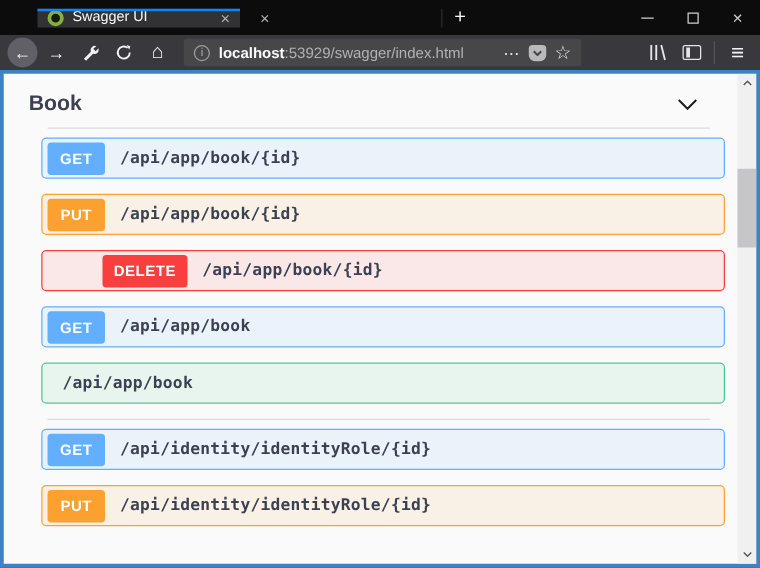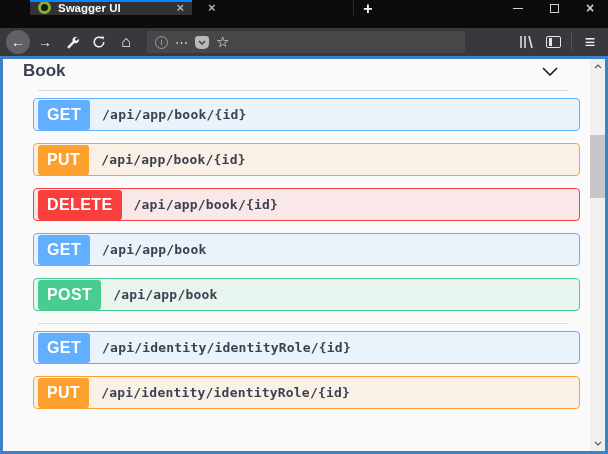--- a/index.html
+++ b/index.html
@@ -1,21 +1,21 @@
 <!DOCTYPE html>
 <html><head>
 <meta charset="utf-8">
 <style>
   * { margin:0; padding:0; box-sizing:border-box; }
   html,body { width:608px; height:454px; overflow:hidden; background:#000; }
   body { font-family:"Liberation Sans", sans-serif; }
   .window { width:608px; height:454px; display:flex; flex-direction:column; }
 
   
-  .titlebar { height:28px; background:#0c0c0d; display:flex; align-items:flex-start; flex:0 0 28px;font-weight:bold; }
+  .titlebar { height:28px; background:#0c0c0d; display:flex; align-items:center; flex:0 0 28px; }
   .tb-dragspace { width:30px; }
   .tab { width:162px; display:flex; align-items:center; padding:0 8px; position:relative;
          color:#f9f9fa; font-size:11.5px; cursor:default; }
   .tab.active { background:#323234; }
   .tab.active::before { content:''; position:absolute; top:0; left:0; right:0; height:2px; background:#0a84ff; }
   .tab.inactive { border-right:1px solid #2b2b2f; }
   .favicon { width:13px; height:13px; border-radius:50%; border:3px solid #84b13e; background:#141c0b; margin-right:7px; flex:0 0 13px; }
   .tab-title { flex:1; white-space:nowrap; overflow:hidden; }
   .tab-close { color:#b1b1b3; font-size:13px; padding-left:8px; }
   .newtab { width:28px; display:flex; align-items:center; justify-content:center; color:#f9f9fa; font-size:16px; }
@@ -38,31 +38,31 @@
   .urlbar-icon { color:#e6e6e8; font-size:13px; display:flex; align-items:center; justify-content:center; }
   .pocket { width:14px; height:13px; background:#b9b9bc; border-radius:3px 3px 5px 5px;
             display:flex; align-items:center; justify-content:center; }
   .star { font-size:15px; color:#ececee; }
   .sidebar-glyph { width:15px; height:12px; border:1px solid #e6e6e8; border-radius:2px; position:relative; }
   .sidebar-glyph::before { content:''; position:absolute; left:2px; top:1px; bottom:1px; width:3px; background:#e6e6e8; }
   .nav-sep { width:1px; height:18px; background:#56565a; margin:0 3px; }
 
   
   .content { flex:1; border:3px solid #3f82c4; background:#fafafa; position:relative; overflow:hidden; }
-  .page-area { position:absolute; top:0; left:0; right:15px; bottom:0; overflow:hidden; padding-top:2px; }
+  .page-area { position:absolute; top:0; left:0; right:15px; bottom:0; overflow:hidden; padding-top:14px; }
 
   .sec-head { display:flex; align-items:center; justify-content:space-between; margin:0 32px 9px 20px; }
   .api-section:not(:first-child) .sec-head { padding-top:10px; }
   .sec-title { font-size:17px; font-weight:bold; color:#3b4151; }
   .sec-chevron { display:flex; }
   .sec-divider { height:1px; background:#d9dce1; margin:0 22px 7px 35px; }
 
   .opblock { height:33px; border:1px solid; border-radius:4px; margin:0 10px 12px 30px;
              display:flex; align-items:center; padding:0 10px 0 4px; }
-  .opblock-method { min-width:46px; padding:7px 9px; border-radius:3px; color:#fff; font-size:16px;
+  .opblock-method { min-width:46px; padding:7px 9px; border-radius:3px; color:#fff; font-size:12px;
                     font-weight:bold; text-align:center; letter-spacing:.4px; line-height:1; }
   .opblock-path { margin-left:12px; font-family:"DejaVu Sans Mono", monospace; font-weight:bold;
                   font-size:13px; color:#3b4151; letter-spacing:.2px; }
 
   
   .scrollbar { position:absolute; top:0; right:0; bottom:0; width:15px; background:#f0f0f1; }
   .sb-btn { position:absolute; left:0; width:15px; height:15px; display:flex; align-items:center; justify-content:center; }
   .sb-up { top:0; } .sb-down { bottom:0; }
   .sb-thumb { position:absolute; left:0; top:76px; width:15px; height:63px; background:#c6c6c9; }
 </style>
@@ -114,20 +114,21 @@
           <path d="M13.5 8a5.5 5.5 0 1 1-2-4.2" fill="none" stroke="#f2f2f4" stroke-width="1.7"></path>
           <path fill="#f2f2f4" d="M10.6 1.2l3.4 1-1 3.3z"></path>
         </svg>
     </div>
     <div class="nav-btn">
         <span style="font-size:16px">⌂</span>
       </div>
 
     <div class="urlbar">
       <span class="info-icon">i</span>
+      <span class="url-text"><b class="url-host">localhost</b><span>:53929/swagger/index.html</span></span>
       <span class="urlbar-icon">⋯</span>
       <span class="pocket">
         <svg width="8" height="5" viewBox="0 0 8 5">
             <path d="M1 1l3 3 3-3" fill="none" stroke="#474749" stroke-width="1.6"></path>
           </svg>
       </span>
       <span class="urlbar-icon star">☆</span>
     </div>
 
     <div class="nav-btn">
@@ -163,29 +164,28 @@
             <div class="sec-divider"></div>
             <div class="opblock" style="border-color: rgb(97, 175, 254); background: rgb(235, 243, 250);">
               <span class="opblock-method" style="background: rgb(97, 175, 254);">GET</span>
               <span class="opblock-path">/api/app/book/{id}</span>
             </div>
             <div class="opblock" style="border-color: rgb(252, 161, 48); background: rgb(250, 241, 230);">
               <span class="opblock-method" style="background: rgb(252, 161, 48);">PUT</span>
               <span class="opblock-path">/api/app/book/{id}</span>
             </div>
             <div class="opblock" style="border-color: rgb(249, 62, 62); background: rgb(250, 231, 231);">
-              <span class="opblock-method" style="background: rgb(249, 62, 62);">DELETE</span>
+              <span class="opblock-method" style="background: rgb(249, 62, 62); margin-left: 44px;">DELETE</span>
               <span class="opblock-path">/api/app/book/{id}</span>
             </div>
             <div class="opblock" style="border-color: rgb(97, 175, 254); background: rgb(235, 243, 250);">
               <span class="opblock-method" style="background: rgb(97, 175, 254);">GET</span>
               <span class="opblock-path">/api/app/book</span>
             </div>
             <div class="opblock" style="border-color: rgb(73, 204, 144); background: rgb(232, 245, 239);">
-              <span class="opblock-method" style="background: rgb(73, 204, 144);">POST</span>
               <span class="opblock-path">/api/app/book</span>
             </div>
           </section>
           <section class="api-section">
             <div class="sec-divider"></div>
             <div class="opblock" style="border-color: rgb(97, 175, 254); background: rgb(235, 243, 250);">
               <span class="opblock-method" style="background: rgb(97, 175, 254);">GET</span>
               <span class="opblock-path">/api/identity/identityRole/{id}</span>
             </div>
             <div class="opblock" style="border-color: rgb(252, 161, 48); background: rgb(250, 241, 230);">

